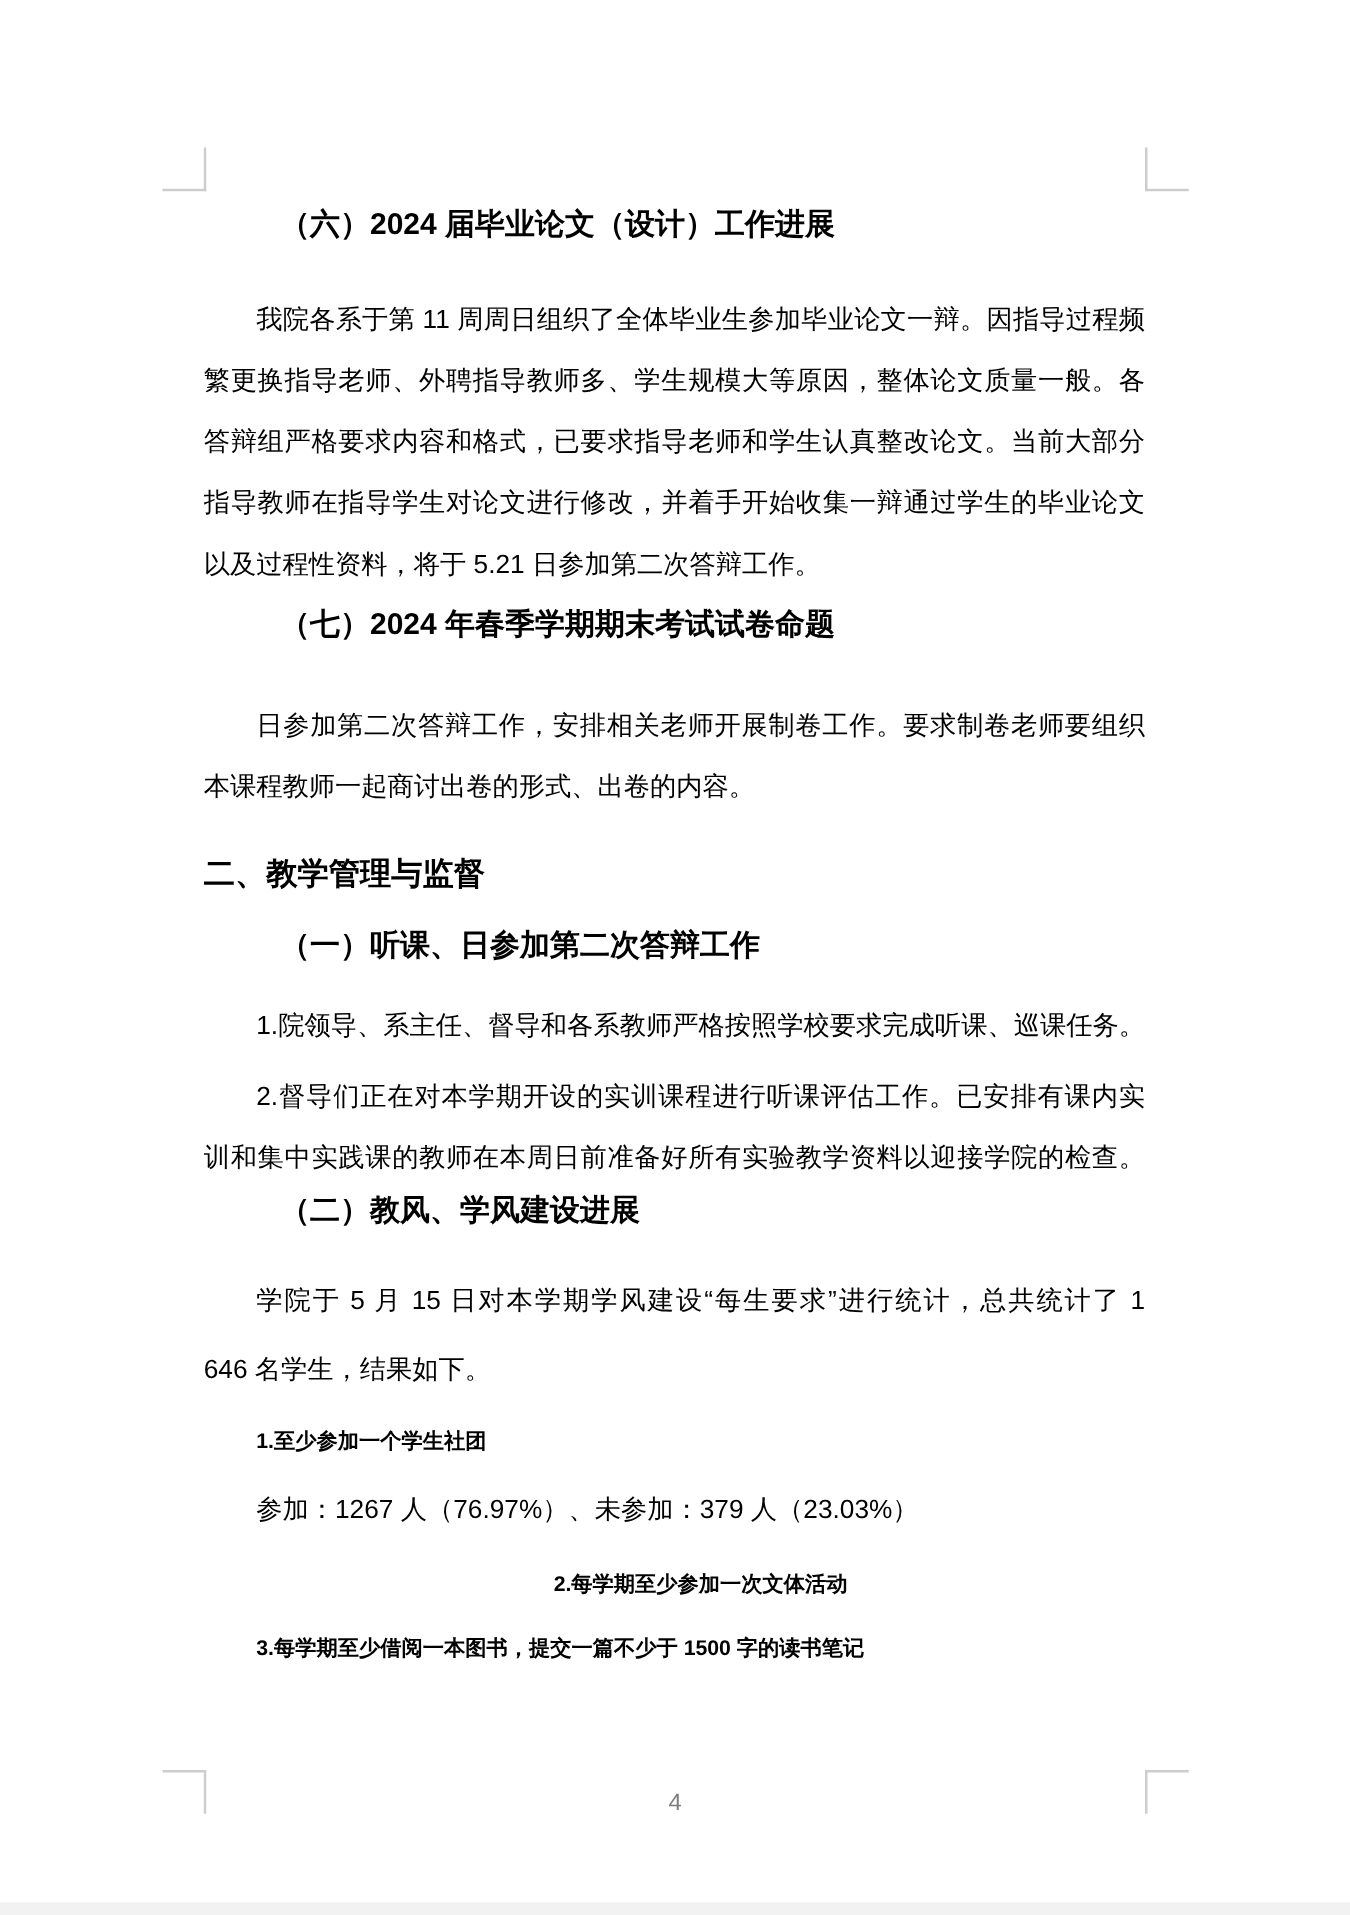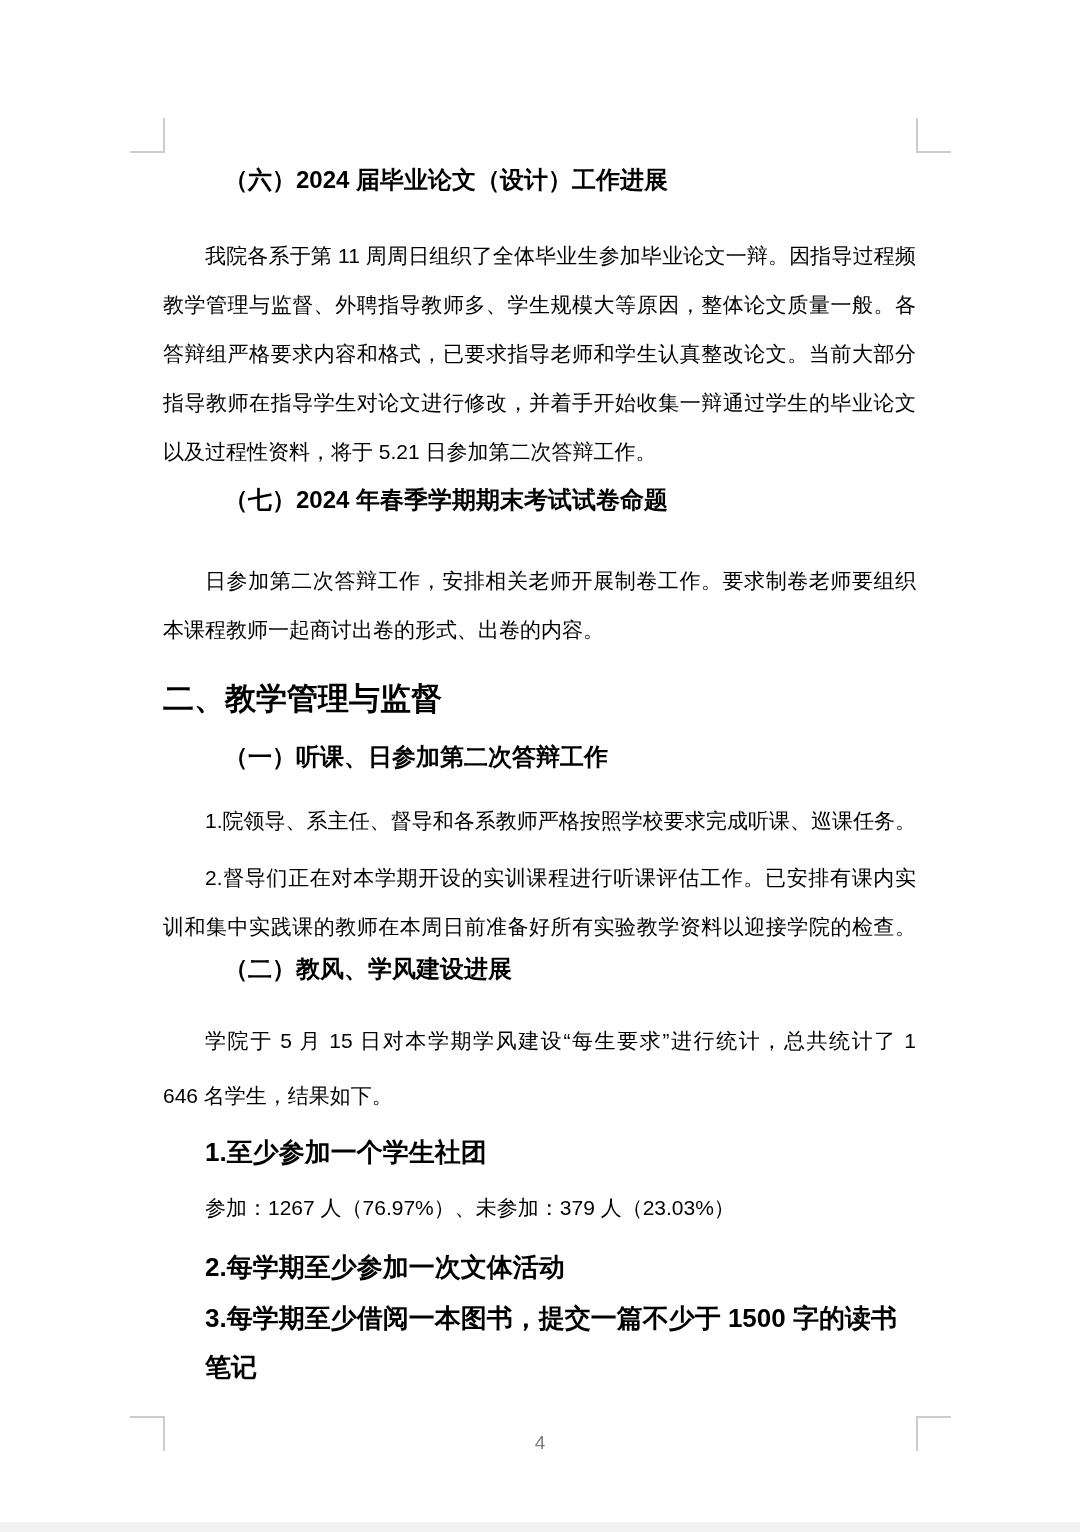--- a/index.html
+++ b/index.html
@@ -18,45 +18,45 @@
   .crop.tl{left:130px;top:98px;border-right:2px solid #cdcdcd;border-bottom:2px solid #cdcdcd;}
   .crop.tr{left:916px;top:98px;border-left:2px solid #cdcdcd;border-bottom:2px solid #cdcdcd;}
   .crop.bl{left:130px;top:1396px;border-right:2px solid #cdcdcd;border-top:2px solid #cdcdcd;}
   .crop.br{left:916px;top:1396px;border-left:2px solid #cdcdcd;border-top:2px solid #cdcdcd;}
 
   .content{
     position:absolute;left:163px;top:0;width:753px;
     padding-top:142px;
   }
 
-  .h1{font-size:31px;font-weight:bold;line-height:42px;margin:0;}
+  .h1{font-size:25px;font-weight:bold;line-height:42px;margin:0;}
   .h2{font-size:24px;font-weight:bold;line-height:36px;margin:0 0 0 61px;}
 
   .para{font-size:21px;line-height:49px;margin:0;}
   .line{min-height:49px;}
   .line.indent{padding-left:42px;}
   .line.fill{text-align:justify;text-align-last:justify;}
 
-  .stat-label{font-size:26px;font-weight:bold;line-height:49px;padding-left:42px;}
+  .stat-label{font-size:17px;font-weight:bold;line-height:49px;padding-left:42px;}
   .stat-value{font-size:21px;line-height:49px;padding-left:42px;}
 
   .s6{margin-top:0;}
   .p1{margin-top:33px;}
   .s7{margin-top:6px;}
   .p2{margin-top:38px;}
   .ch2{margin-top:24px;}
   .sub1{margin-top:19px;}
   .item1{margin-top:21px;}
   .item2{margin-top:8px;}
   .sub2{margin-top:0;}
   .intro{margin-top:26px;line-height:55px;}
   .intro .line{min-height:55px;}
   .sl1{margin-top:5px;}
   .sv1{margin-top:6px;}
-  .sl2{margin-top:11px;}
+  .sl2{margin-top:11px;text-align:center;}
   .sv2{margin-top:6px;}
   .sl3{margin-top:2px;}
 
   .page-number{
     position:absolute;left:0;top:1408px;width:1080px;
     text-align:center;font-size:19px;color:#7d7d7d;line-height:30px;
   }
   .bottom-strip{
     position:absolute;left:0;bottom:0;width:1080px;height:10px;
     background:#f2f2f3;
@@ -71,21 +71,21 @@
   <div class="crop tr"></div>
   <div class="crop bl"></div>
   <div class="crop br"></div>
 
   <div class="content">
 
     <div class="h2 s6">（六）2024 届毕业论文（设计）工作进展</div>
 
     <div class="para p1">
       <div class="line indent fill">我院各系于第 11 周周日组织了全体毕业生参加毕业论文一辩。因指导过程频</div>
-      <div class="line fill">教学管理与监督、外聘指导教师多、学生规模大等原因，整体论文质量一般。各</div>
+      <div class="line fill">繁更换指导老师、外聘指导教师多、学生规模大等原因，整体论文质量一般。各</div>
       <div class="line fill">答辩组严格要求内容和格式，已要求指导老师和学生认真整改论文。当前大部分</div>
       <div class="line fill">指导教师在指导学生对论文进行修改，并着手开始收集一辩通过学生的毕业论文</div>
       <div class="line">以及过程性资料，将于 5.21 日参加第二次答辩工作。</div>
     </div>
 
     <div class="h2 s7">（七）2024 年春季学期期末考试试卷命题</div>
 
     <div class="para p2">
       <div class="line indent fill">日参加第二次答辩工作，安排相关老师开展制卷工作。要求制卷老师要组织</div>
       <div class="line">本课程教师一起商讨出卷的形式、出卷的内容。</div>

